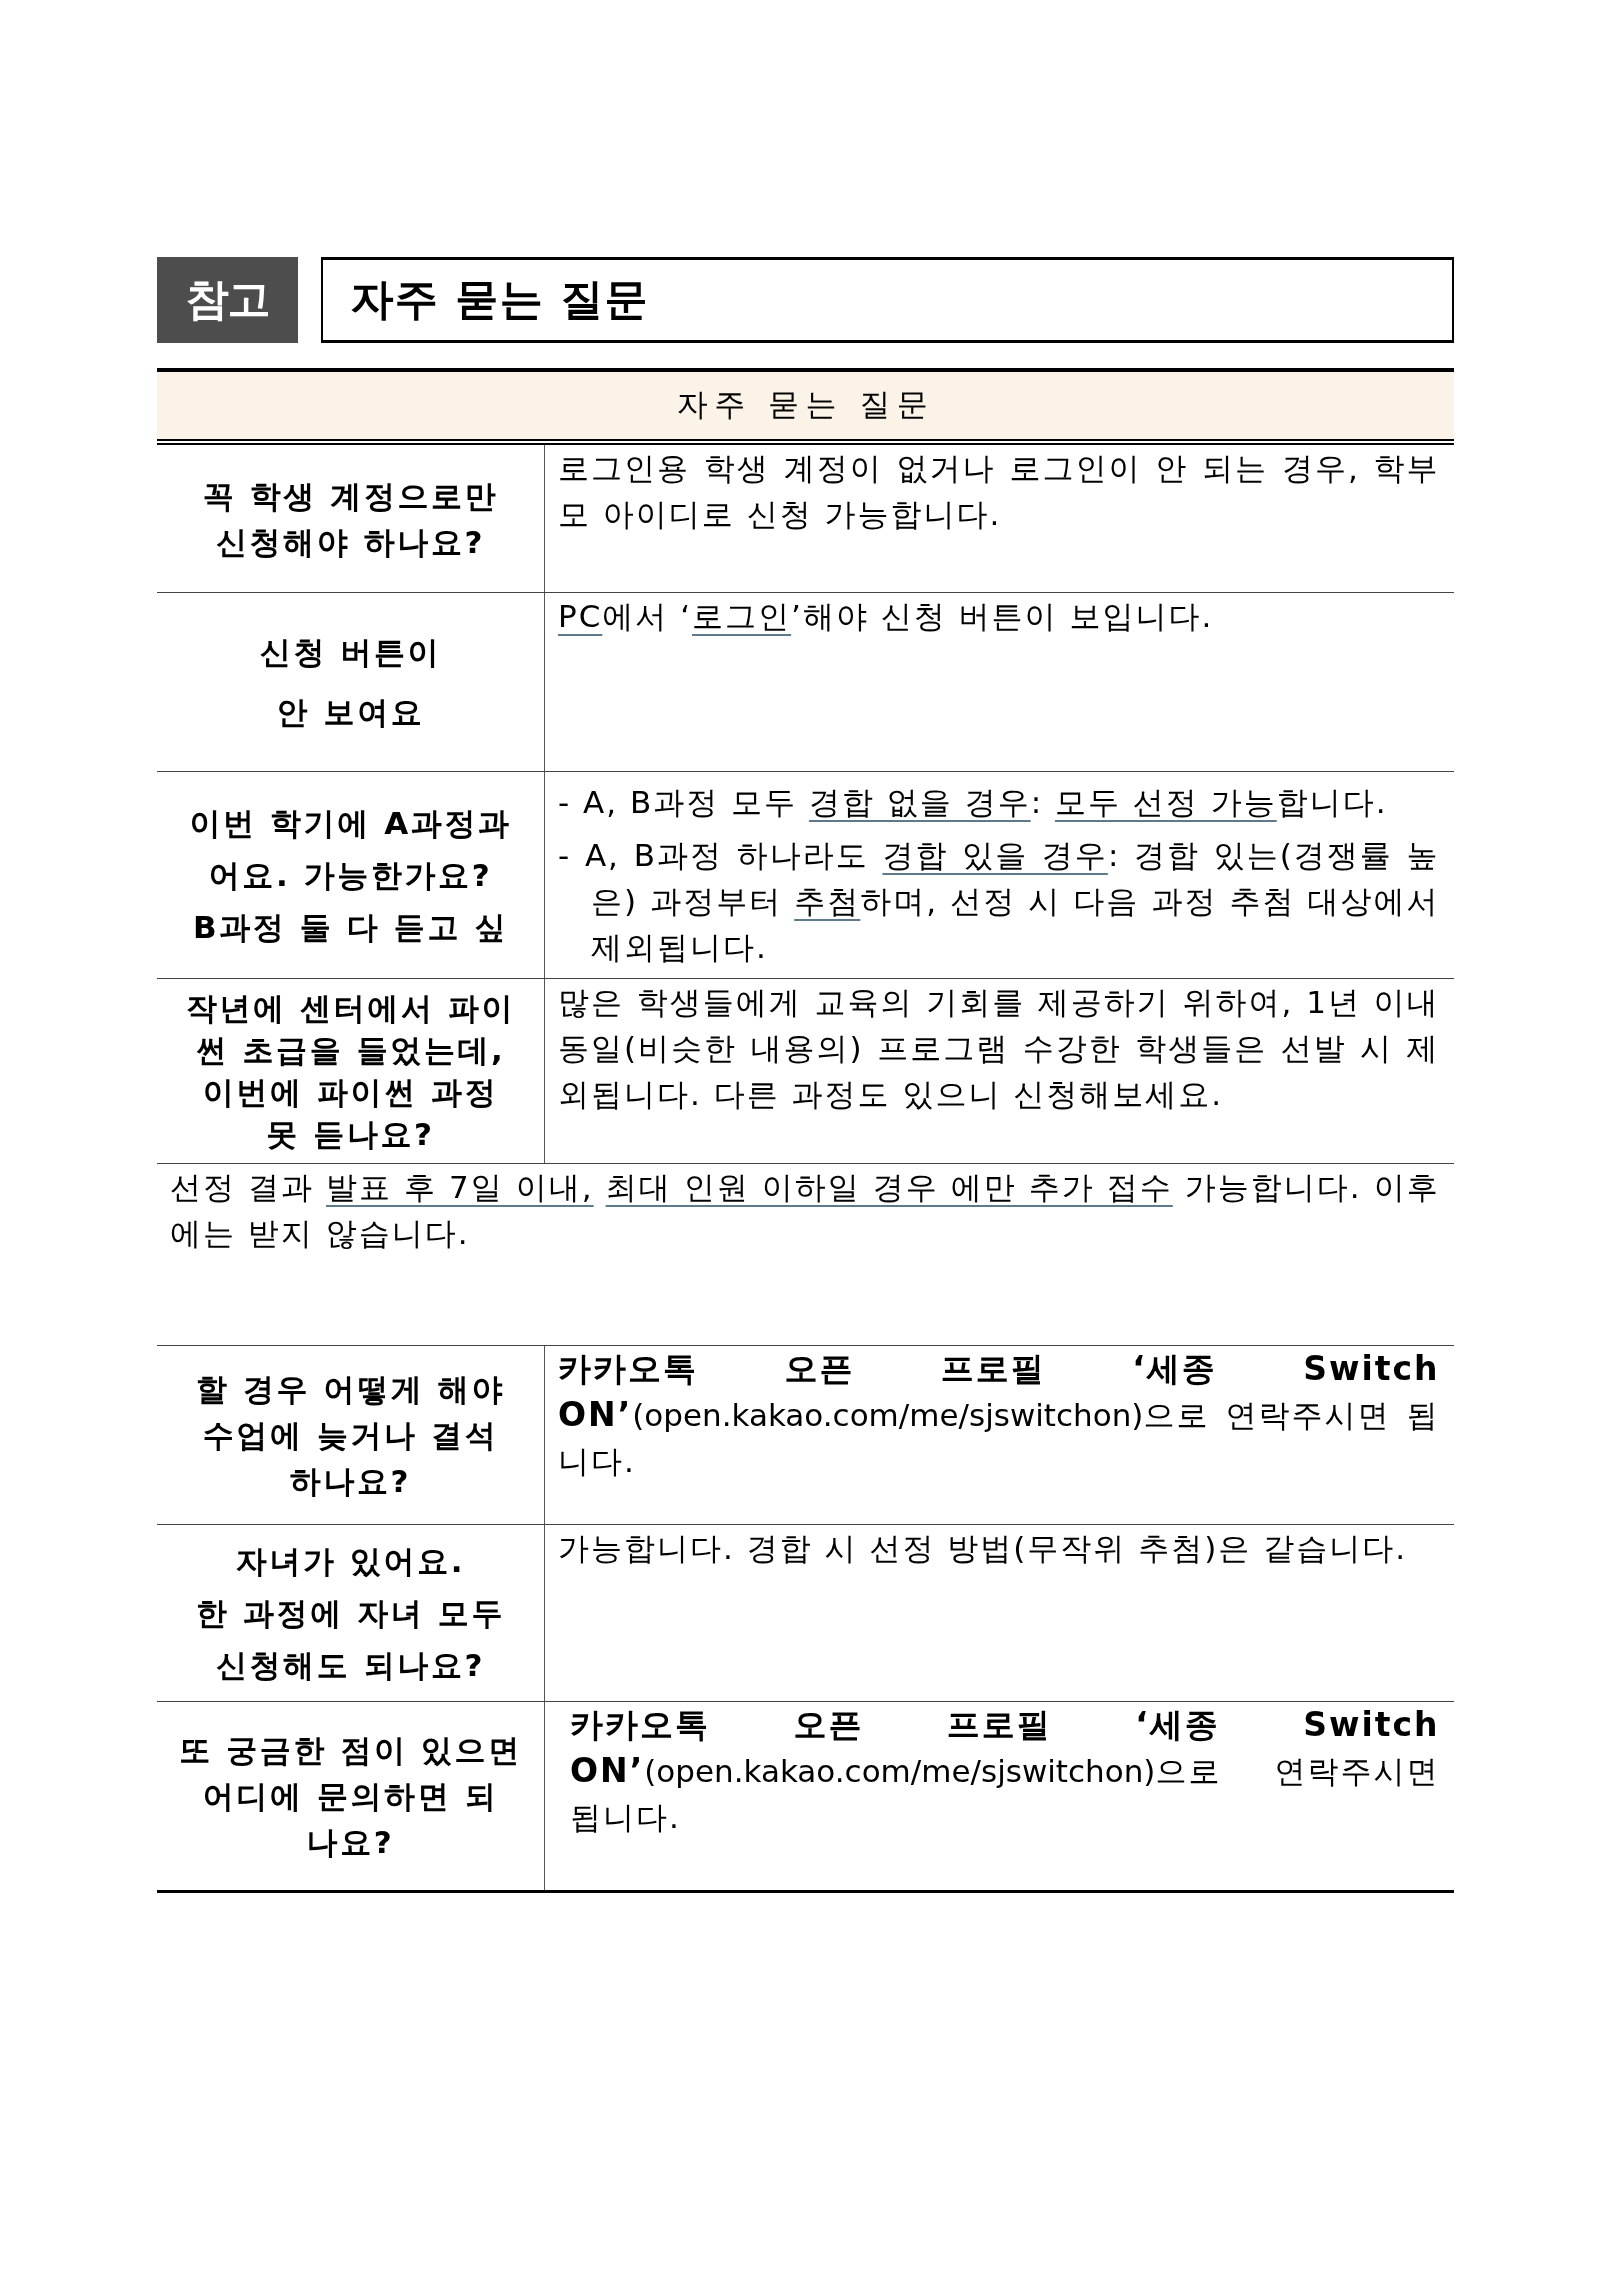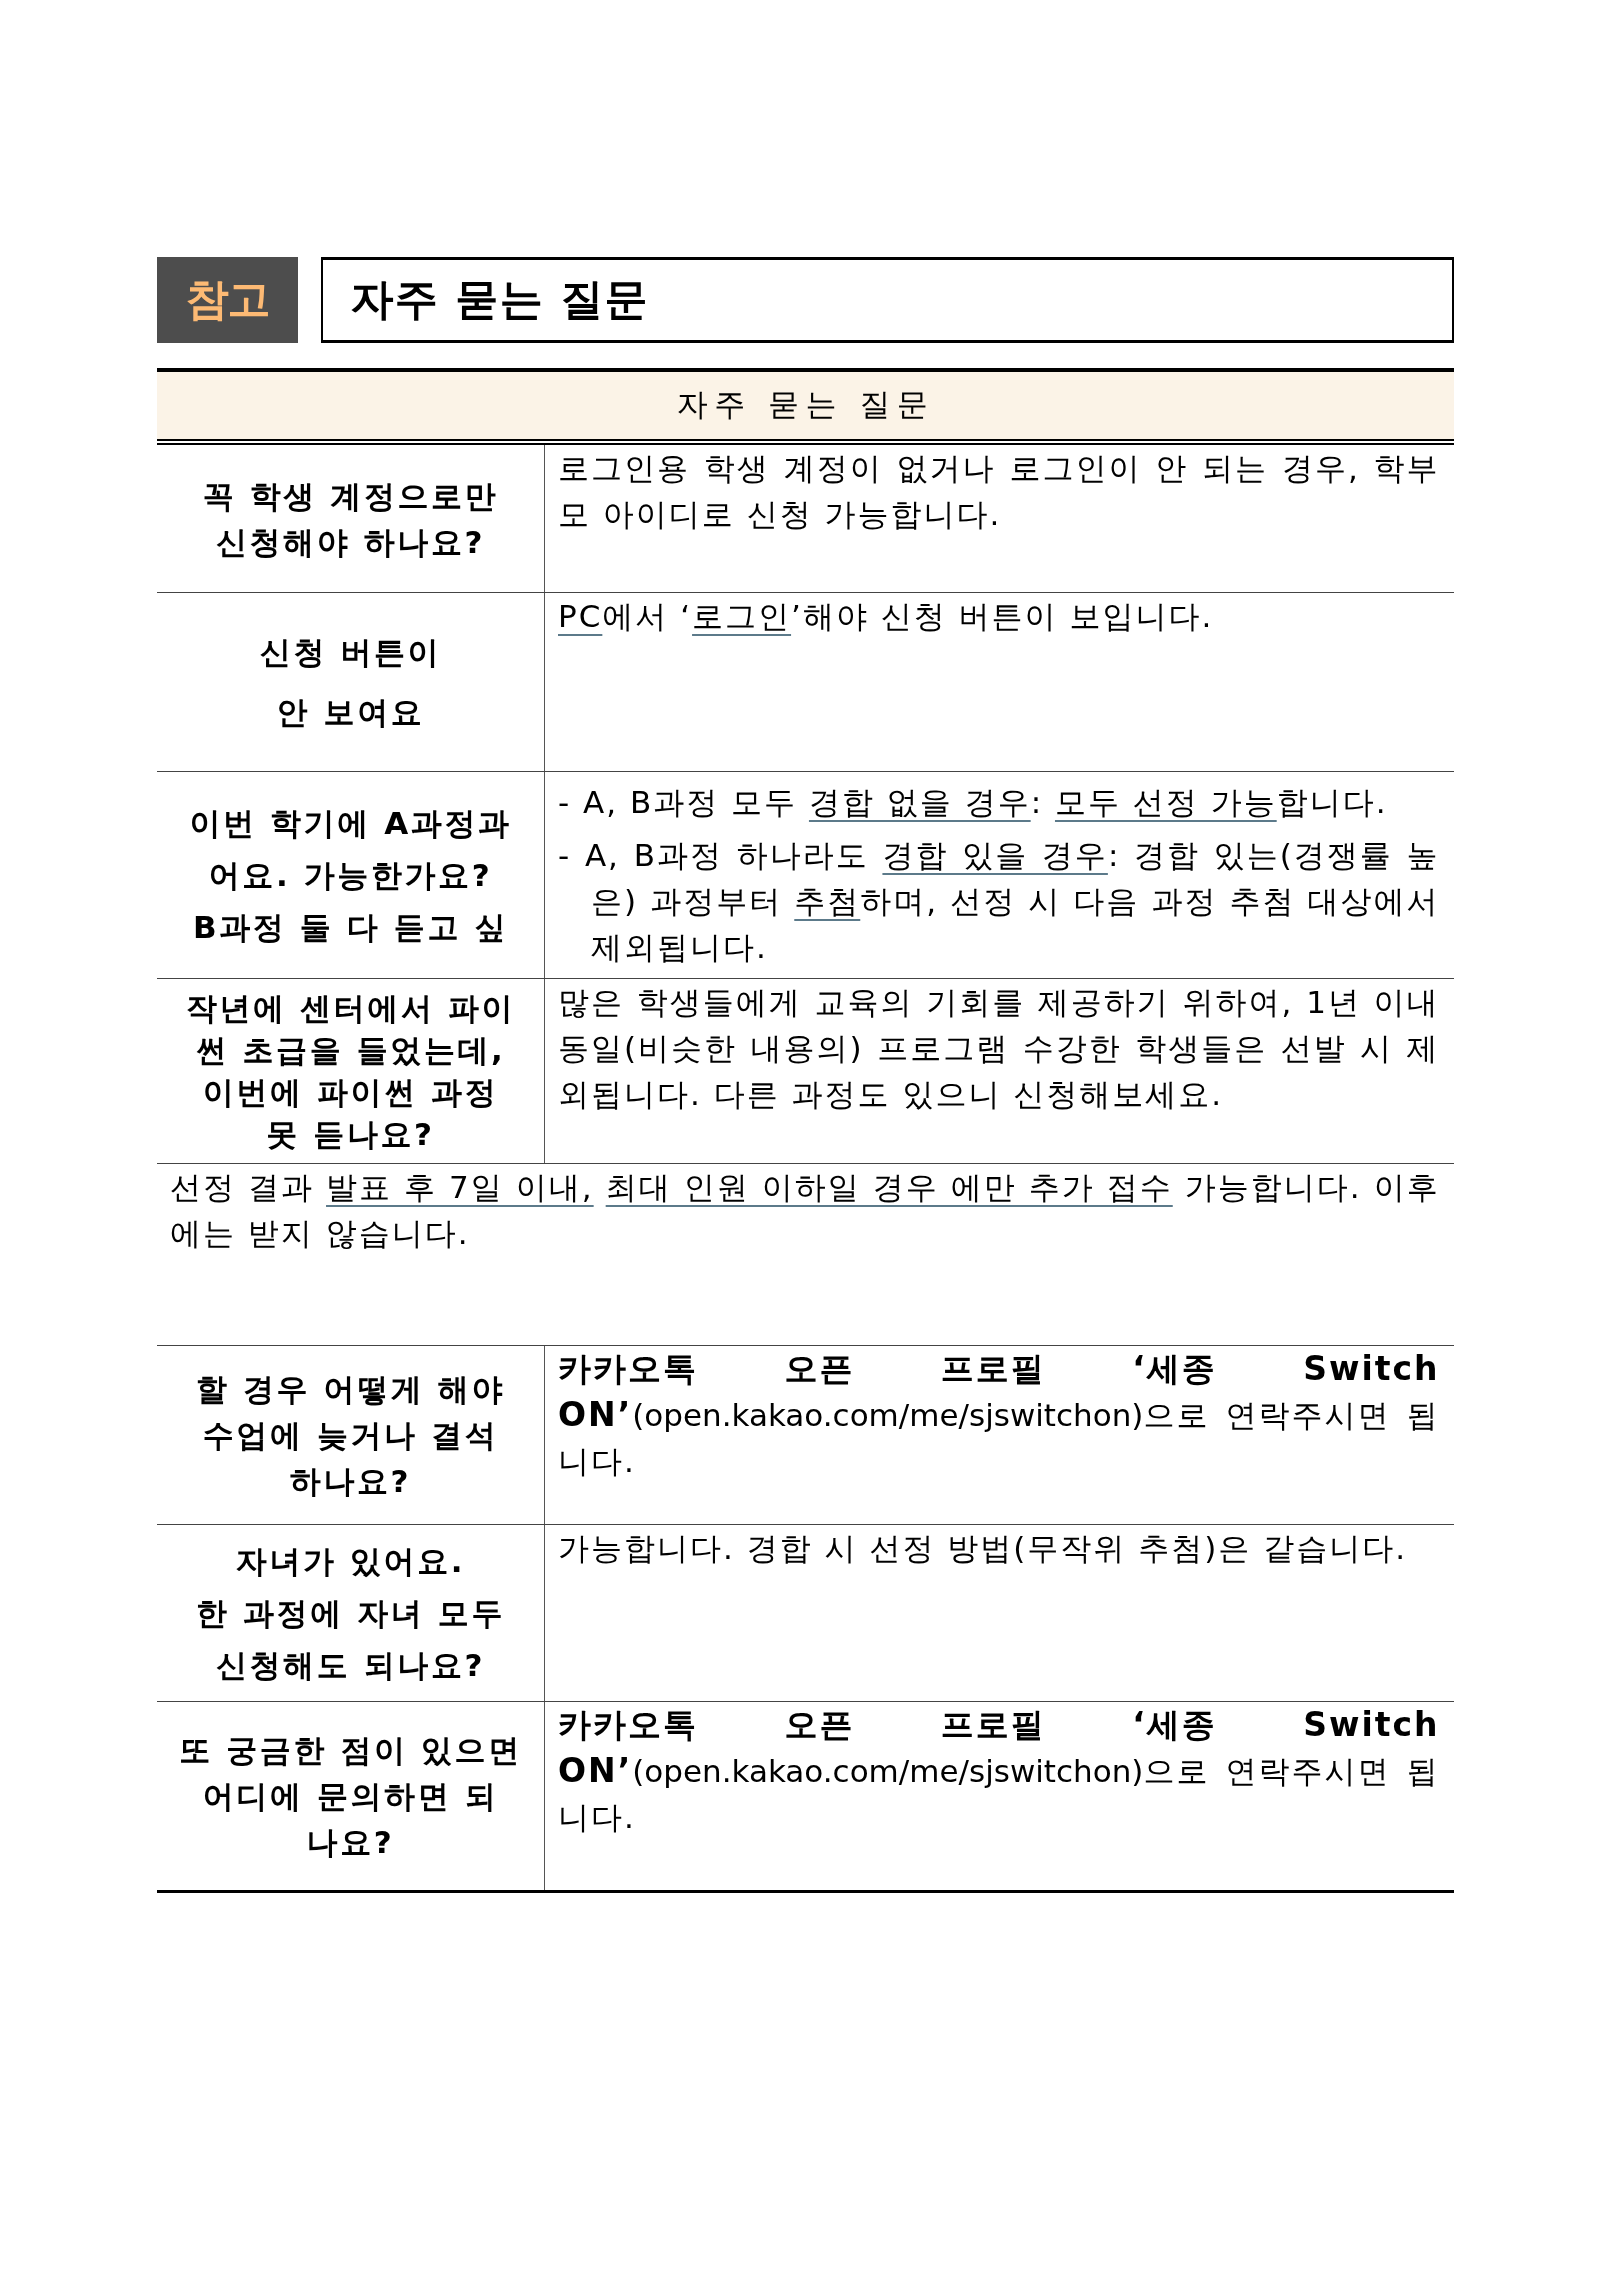--- a/index.html
+++ b/index.html
@@ -2,42 +2,42 @@
 <html style="font-size:10.5px"><head>
 <meta charset="utf-8">
 <style>
   html, body { margin: 0; padding: 0; background: #ffffff; }
   body {
     width: 1623px; height: 2295px; position: relative; overflow: hidden;
     font-family: "DejaVu Sans", "Liberation Sans", sans-serif; color: #000;
   }
   .title-tag {
     position: absolute; left: 157px; top: 257px; width: 141px; height: 86px;
-    background: #4d4d4d; color: #fdba74; font-weight: bold; font-size: 43px;
+    background: #4d4d4d; color: #ffffff; font-weight: bold; font-size: 43px;
     display: flex; align-items: center; justify-content: center; letter-spacing: -1.3px;
   }
   .title-box {
     position: absolute; left: 321px; top: 257px; width: 1133px; height: 86px;
     box-sizing: border-box; border: 2.6px solid #000; border-top-width: 3.3px; border-bottom-width: 3.3px;
     display: flex; align-items: center; padding-left: 27.5px;
     font-weight: bold; font-size: 43px; letter-spacing: 1.3px;
   }
   .faq-table {
     position: absolute; left: 157px; top: 368px; width: 1297px;
   }
   .table-top-line { height: 3.9px; background: #000; }
   .table-header {
     height: 67px; background: #fbf3e7; display: flex; align-items: center; justify-content: center;
     font-size: 31px; letter-spacing: 6.5px; font-weight: normal;
   }
   .double-line-1 { height: 2px; background: #000; }
   .double-line-gap { height: 2.6px; background: #fff; }
   .double-line-2 { height: 2px; background: #000; }
   .faq-row { display: flex; border-bottom: 1.3px solid #444; box-sizing: border-box; }
-  .faq-row.last { border-bottom: 3.9px solid #000; }
+  .faq-row.last { border-bottom: 3.9px solid #000; gap: 12px; }
   .q-cell {
     width: 388px; flex: none; border-right: 1.3px solid #555; box-sizing: border-box;
     display: flex; align-items: center; justify-content: center; text-align: center;
     font-weight: bold; font-size: 31px; line-height: 46px; letter-spacing: 2.6px;
     padding: 0 11.8px;
   }
   .q-cell .q-inner { width: 100%; }
   .a-cell {
     flex: 1; display: flex; align-items: flex-start; box-sizing: border-box;
     padding: 0 14.4px 0 13px; font-size: 31px; line-height: 46px; letter-spacing: 2px;

